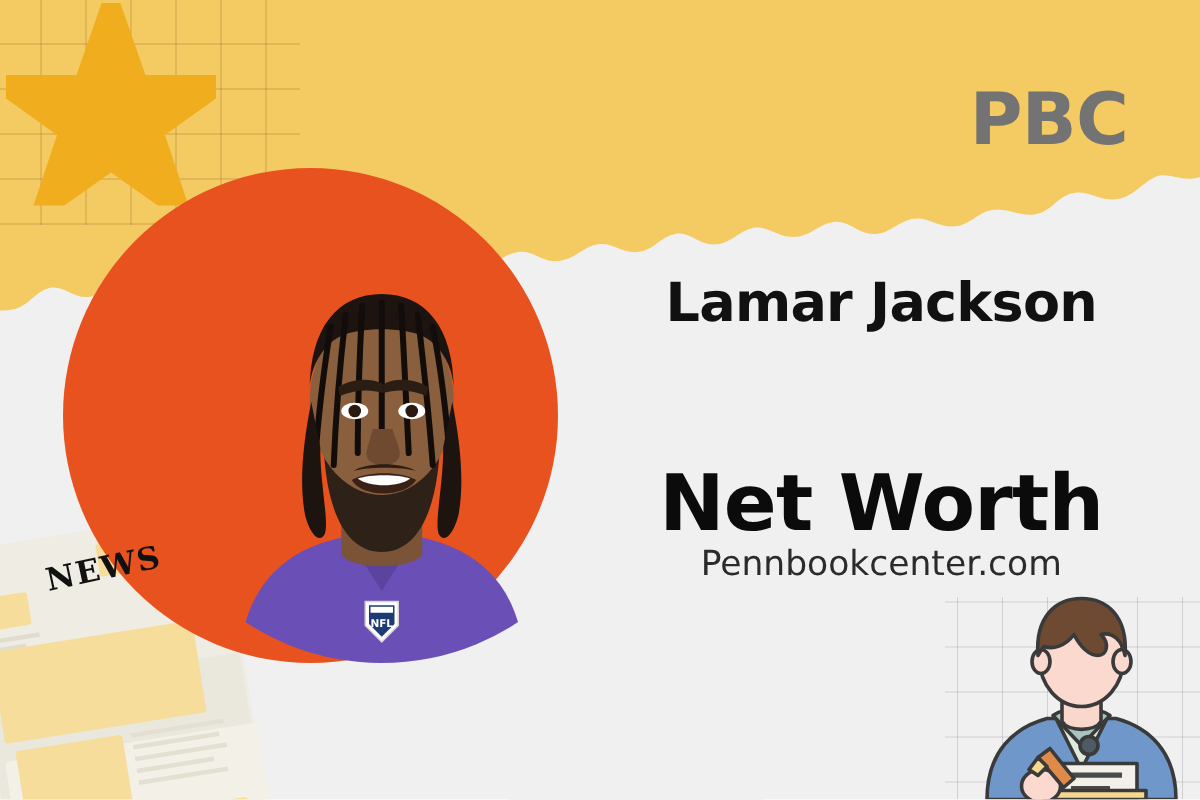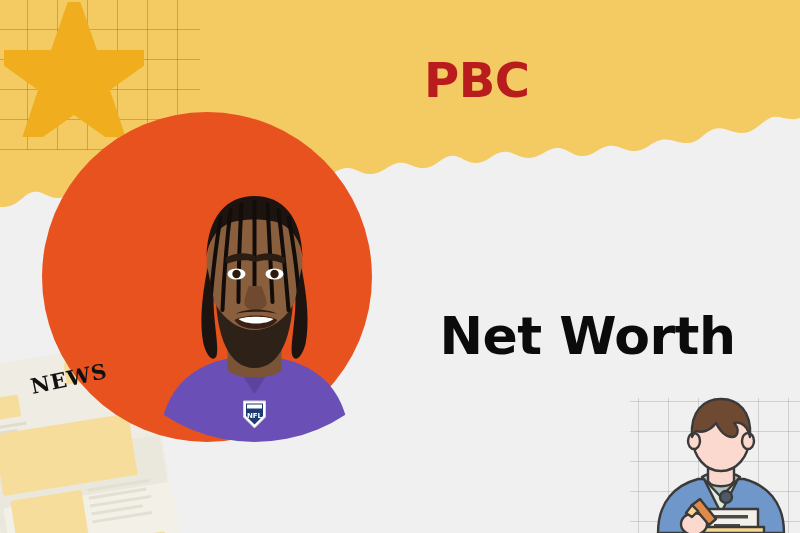--- a/index.html
+++ b/index.html
@@ -106,28 +106,28 @@
   .reporter {
     position: absolute;
     right: 4px; bottom: 0;
     width: 150px; height: 140px;
     z-index: 6;
   }
 
   
   .txt-pbc {
     position: absolute;
-    left: 424px; top: 52px;
+    left: 377px; top: 52px;
     width: 375px;
-    text-align: left;
+    text-align: right;
     font-family: "DejaVu Sans", sans-serif;
     font-weight: 700;
     font-size: 48px;
     letter-spacing: -0.5px;
-    color: #b91c1c;
+    color: #737373;
     z-index: 9;
   }
   .txt-name {
     position: absolute;
     left: 400px; top: 182px;
     width: 375px;
     text-align: center;
     font-family: "DejaVu Sans", sans-serif;
     font-weight: 700;
     font-size: 36px;
@@ -326,15 +326,17 @@
       <path fill="#f6d78f" d="M50,134 L118,134 L118,140 L50,140 Z"></path>
 
       <ellipse cx="48" cy="131" rx="13" ry="11" fill="#fbd9cf"></ellipse>
 
       <path fill="#e08a4a" d="M46,112 L54,106 L70,126 L63,132 Z"></path>
       <path fill="#f6d78f" d="M46,112 L40,120 L46,124 L52,118 Z"></path>
     </g>
   </svg>
 
   <div class="txt-pbc">PBC</div>
+  <div class="txt-name">Lamar Jackson</div>
   <div class="txt-nw">Net Worth</div>
+  <div class="txt-site">Pennbookcenter.com</div>
 
 </div>
 
 </body></html>

